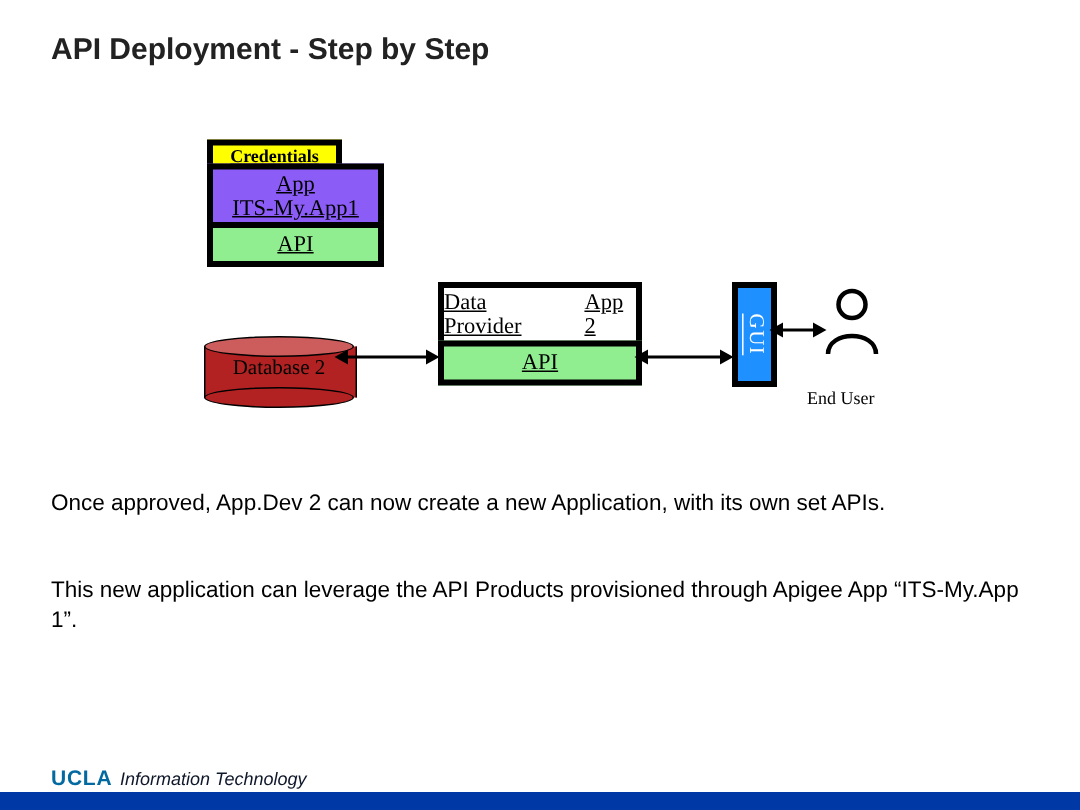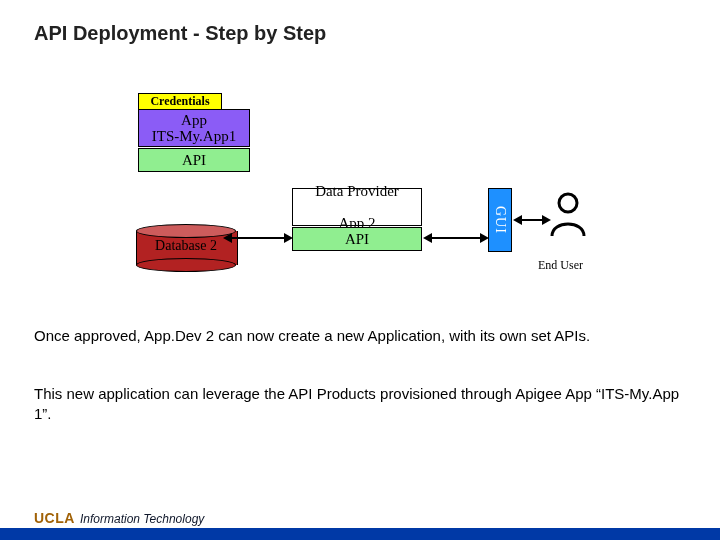--- a/index.html
+++ b/index.html
@@ -17,49 +17,50 @@
     position: absolute;
     left: 34px;
     top: 22px;
     font-size: 20px;
     font-weight: bold;
     color: #222;
   }
   
   .box {
     position: absolute;
-    border: 1px solid #000000;
+    border: 4px solid #000000;
     text-align: left;
     font-family: "Times New Roman", Times, serif;
     font-size: 15px;
     line-height: 1.1;
     display: flex;
     align-items: center;
     justify-content: center;
+    text-decoration: underline;
   }
   .credentials {
     left: 138px; top: 93px; width: 82px; height: 16px;
     background: #ffff00;
     font-size: 12px;
     font-weight: bold;
   }
   .app1 {
     left: 138px; top: 109px; width: 110px; height: 36px;
     background: #8b5cf6;
     flex-direction: column;
   }
   .api1 {
     left: 138px; top: 148px; width: 110px; height: 22px;
     background: #90ee90;
   }
   
   .dp2 {
     left: 292px; top: 188px; width: 128px; height: 36px;
     background: #fff;
-    flex-direction: column;
+    flex-direction: row;
     gap: 16px;
   }
   .api2 {
     left: 292px; top: 227px; width: 128px; height: 22px;
     background: #90ee90;
   }
   .gui {
     left: 488px; top: 188px; width: 22px; height: 62px;
     background: #1e90ff;
     color: #fff;
@@ -147,21 +148,21 @@
     position: absolute;
     left: 0; bottom: 0;
     width: 720px; height: 12px;
     background: #0039a6;
   }
   .footer-logo {
     position: absolute;
     left: 34px; bottom: 14px;
     font-size: 14px;
     font-weight: bold;
-    color: #a16207;
+    color: #0369a1;
     letter-spacing: 0.5px;
   }
   .footer-text {
     position: absolute;
     left: 80px; bottom: 14px;
     font-size: 12px;
     font-style: italic;
     color: #0f172a;
   }
 </style>

